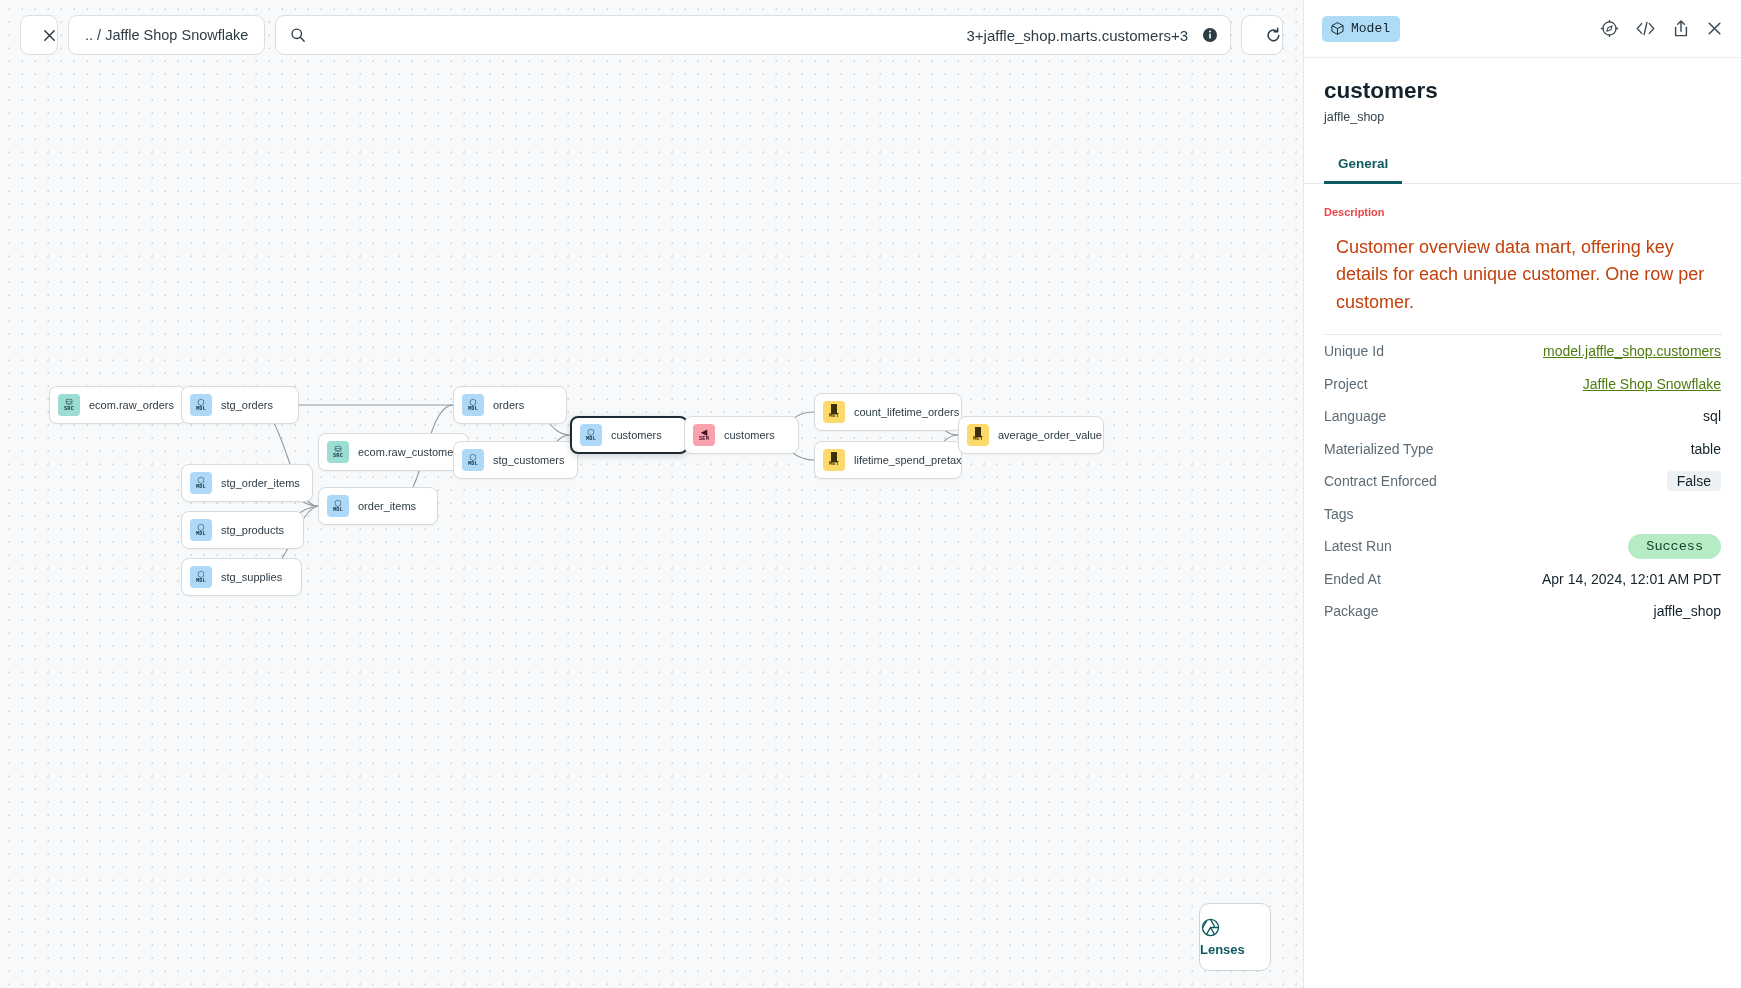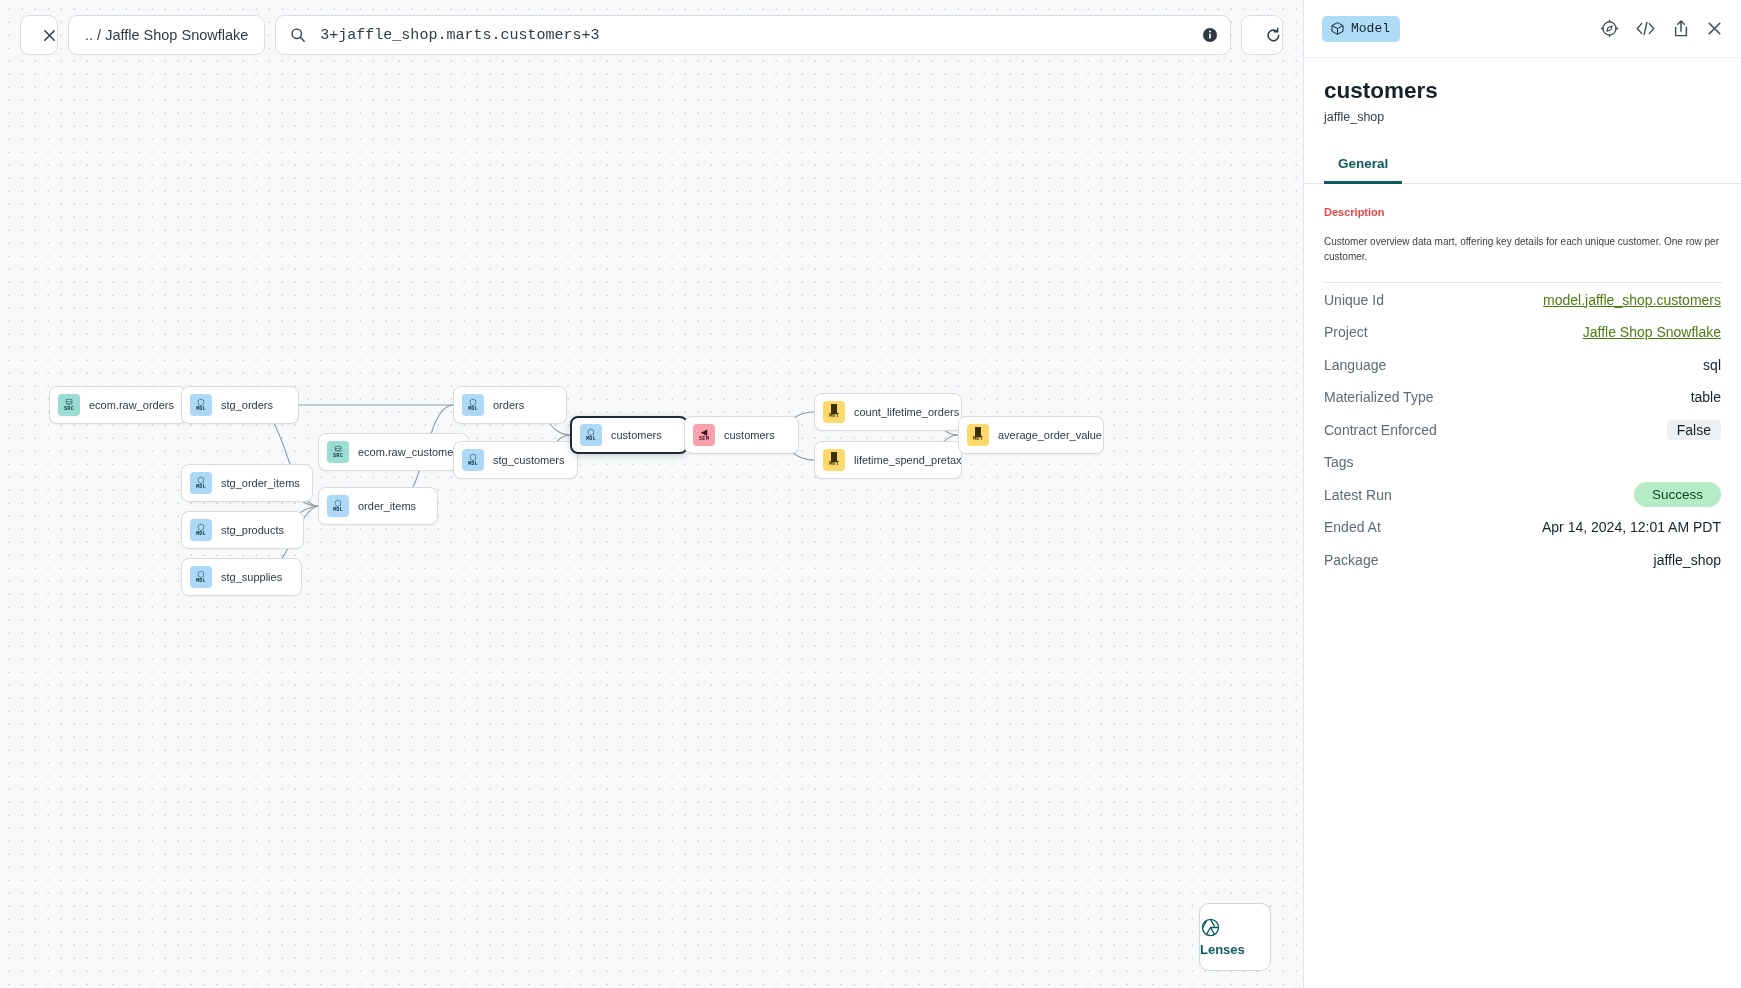--- a/index.html
+++ b/index.html
@@ -55,21 +55,22 @@
     padding: 0 12px 0 14px;
     gap: 12px;
     position: relative;
   }
   #search-value {
     flex: 1;
     font-size: 15px;
     color: #2d3b45;
     border: none; outline: none;
     background: transparent;
-    font-family: Liberation Mono, monospace;
+    font-family: Liberation Sans, sans-serif;
+    text-align: right;
   }
   #refresh-btn { width: 42px; }
 
   svg.ic { display: block; }
 
   
   .node {
     position: absolute;
     background: #ffffff;
     border: 1px solid #d5dbdf;
@@ -180,22 +181,23 @@
     cursor: pointer;
     margin-bottom: -1px;
   }
 
   #panel-body { padding: 22px 20px 0 20px; }
   #desc-label {
     font-size: 11px; font-weight: bold; color: #ef4444;
   }
   #desc-text {
     margin-top: 16px;
-    font-size: 10px; color: #404040;
+    font-size: 18px; color: #c2410c;
     line-height: 1.52;
+    margin-left: 12px;
   }
   #props {
     margin-top: 18px;
     border-top: 1px dotted #c8d0d5;
   }
   .prop {
     display: flex; align-items: center;
     justify-content: space-between;
     min-height: 32.5px;
     gap: 12px;
@@ -214,20 +216,21 @@
     border-radius: 4px;
     padding: 2px 10px;
     font-size: 14px; color: #14232b;
   }
   .chip-green {
     background: #b6ecc5;
     border-radius: 13px;
     padding: 5px 18px;
     font-size: 13.5px;
     color: #0d3f22;
+    font-family: Liberation Mono, monospace;
   }
   .copy-ic { cursor: pointer; color: #3b4a54; display: flex; }
 </style>
 </head>
 <body>
 
 <div id="canvas">
 
   <svg id="edges">
 

